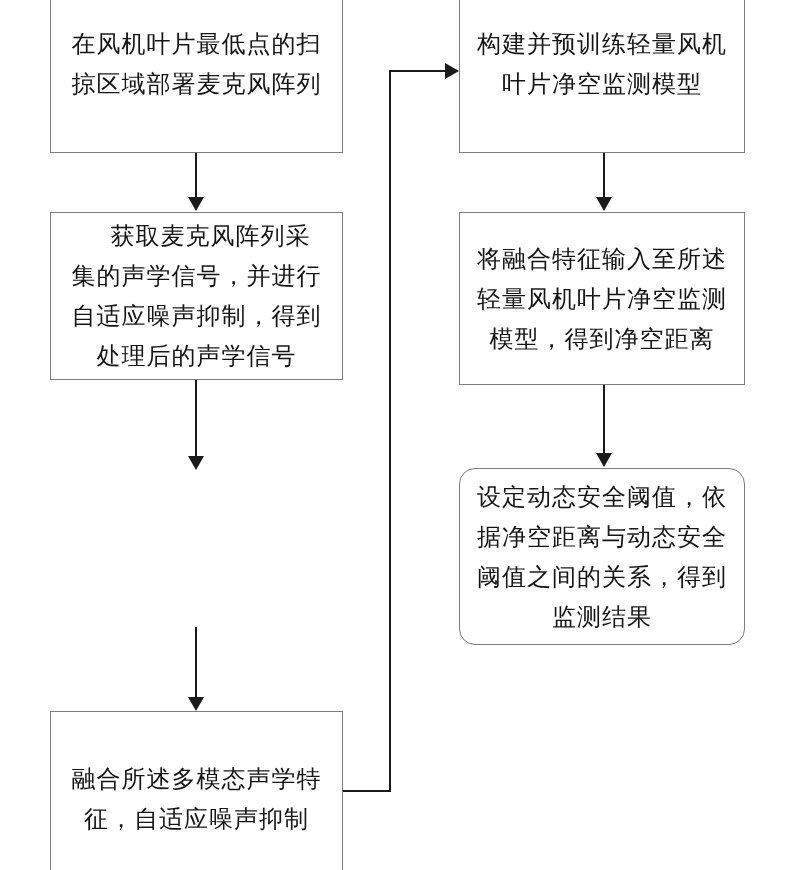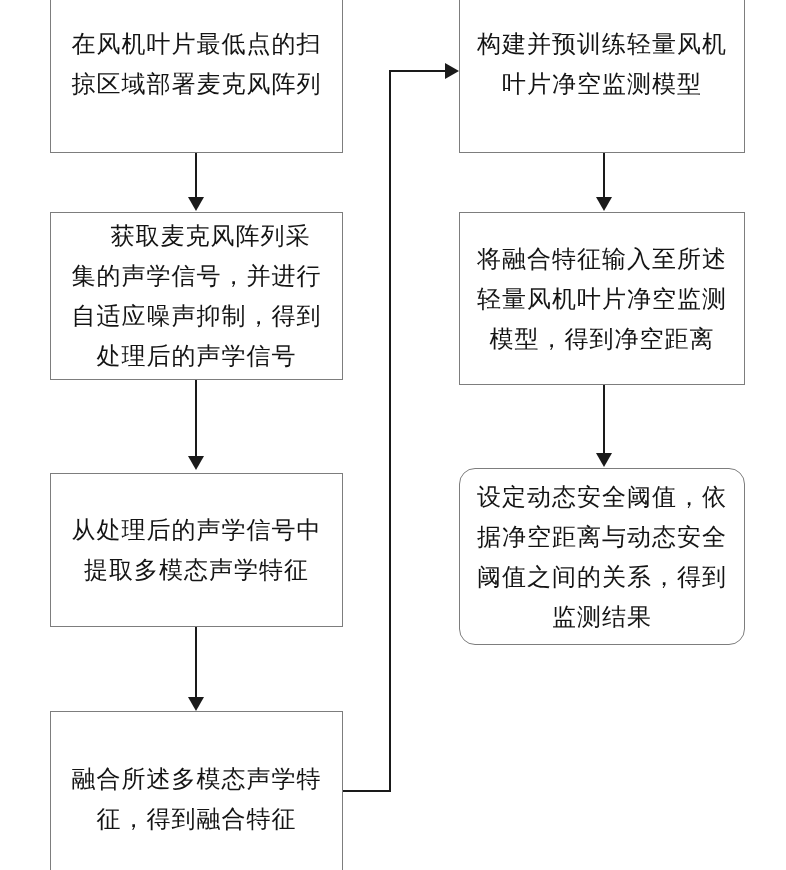--- a/index.html
+++ b/index.html
@@ -120,31 +120,27 @@
   <div class="node indent" id="n2">
     <span class="label">获取麦克风阵列采
 集的声学信号，并进行
 自适应噪声抑制，得到
 处理后的声学信号</span>
   </div>
 
   <div class="vline" id="c2"></div>
   <div class="arrow-down" id="a2"></div>
 
-  <div class="node" id="n3">
-    <span class="label">从处理后的声学信号中
-提取多模态声学特征</span>
-  </div>
 
   <div class="vline" id="c3"></div>
   <div class="arrow-down" id="a3"></div>
 
   <div class="node" id="n4">
     <span class="label">融合所述多模态声学特
-征，得到融合特征</span>
+征，自适应噪声抑制</span>
   </div>
 
   <div class="node" id="n5">
     <span class="label">构建并预训练轻量风机
 叶片净空监测模型</span>
   </div>
 
   <div class="vline" id="c5"></div>
   <div class="arrow-down" id="a5"></div>
 

